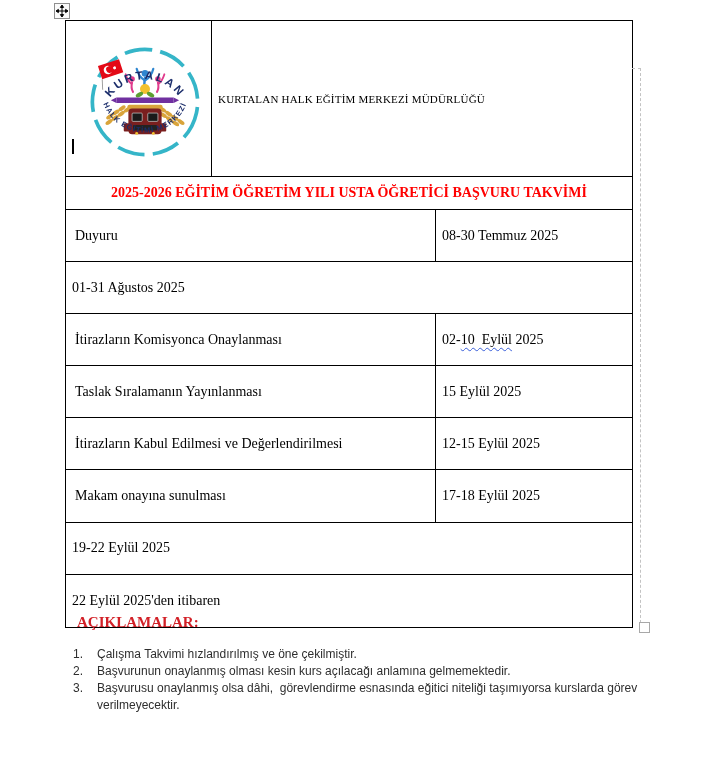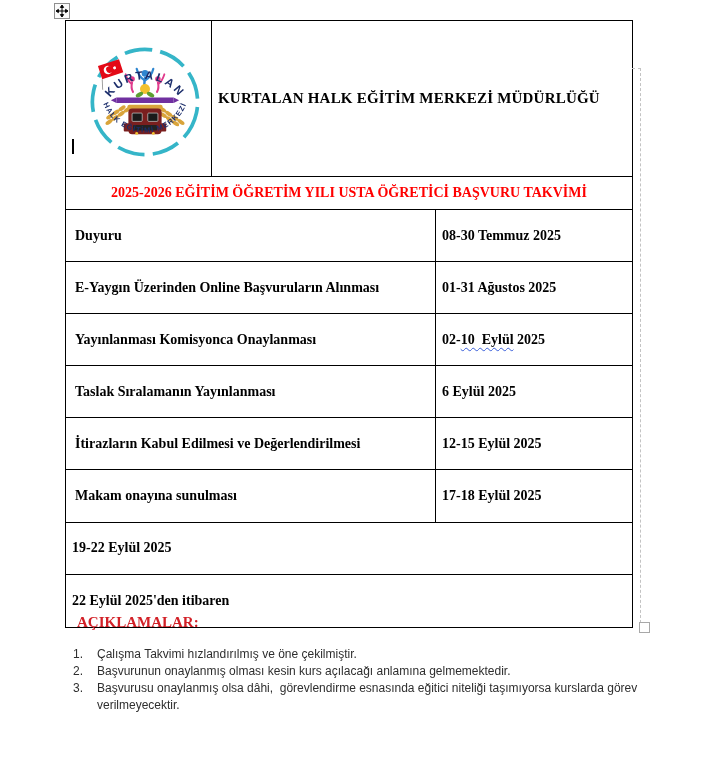--- a/index.html
+++ b/index.html
@@ -15,34 +15,34 @@
   }
   
   .doc-table{
     position:absolute;left:65px;top:20px;width:568px;height:608px;
     border:1px solid #000;box-sizing:border-box;background:#fff;
     display:flex;flex-direction:column;
   }
   .row-header{display:flex;height:156px;border-bottom:1px solid #000;box-sizing:border-box;}
   .cell-logo{width:146px;border-right:1px solid #000;box-sizing:border-box;position:relative;}
   .cell-orgtitle{flex:1;display:flex;align-items:center;padding-left:6px;box-sizing:border-box;}
-  .org-title{font-weight:bold;font-size:15px;color:#000;letter-spacing:.2px;}
+  .org-title{font-weight:normal;font-size:11px;color:#000;letter-spacing:.2px;}
   .row-title{
     height:33px;border-bottom:1px solid #000;box-sizing:border-box;
     display:flex;align-items:center;justify-content:center;
   }
   .row-title span{font-weight:bold;font-size:14px;color:#FF0000;}
   .data-row{display:flex;height:52.1px;border-bottom:1px solid #000;box-sizing:border-box;}
   .data-row:last-child{border-bottom:none;}
   .cell-label{
     width:370px;border-right:1px solid #000;box-sizing:border-box;
     display:flex;align-items:center;padding-left:9px;
   }
   .cell-date{flex:1;display:flex;align-items:center;padding-left:6px;}
-  .cell-label span,.cell-date span{font-weight:bold;font-size:14px;color:#000;}
+  .cell-label span,.cell-date span{font-weight:normal;font-size:14px;color:#000;}
   .pre{white-space:pre-wrap;}
   .squiggle{
     text-decoration:underline;text-decoration-style:wavy;
     text-decoration-color:#3A5FD9;text-decoration-thickness:1px;
     text-underline-offset:3px;
   }
   
   .caret{position:absolute;left:72px;top:139px;width:1.5px;height:15px;background:#000;}
   
   .boundary-v{position:absolute;left:640px;top:68px;height:560px;width:0;border-left:1px dashed #c3c3c3;}
@@ -177,41 +177,38 @@
 
   <div class="data-row">
     <div class="cell-label">
       <span>Duyuru</span>
       </div>
     <div class="cell-date">
       <span>08-30 Temmuz 2025</span>
       </div>
   </div>
   <div class="data-row">
-    <div class="cell-label">
-      <span>E-Yaygın Üzerinden Online Başvuruların Alınması</span>
-      </div>
     <div class="cell-date">
       <span>01-31 Ağustos 2025</span>
       </div>
   </div>
   <div class="data-row">
     <div class="cell-label">
-      <span>Yayınlanması Komisyonca Onaylanması</span>
+      <span>İtirazların Komisyonca Onaylanması</span>
       </div>
     <div class="cell-date">
       <span><span class="pre">02-</span><span class="pre squiggle">10  Eylül</span><span class="pre"> 2025</span></span>
       </div>
   </div>
   <div class="data-row">
     <div class="cell-label">
       <span>Taslak Sıralamanın Yayınlanması</span>
       </div>
     <div class="cell-date">
-      <span>6 Eylül 2025</span>
+      <span>15 Eylül 2025</span>
       </div>
   </div>
   <div class="data-row">
     <div class="cell-label">
       <span>İtirazların Kabul Edilmesi ve Değerlendirilmesi</span>
       </div>
     <div class="cell-date">
       <span>12-15 Eylül 2025</span>
       </div>
   </div>

